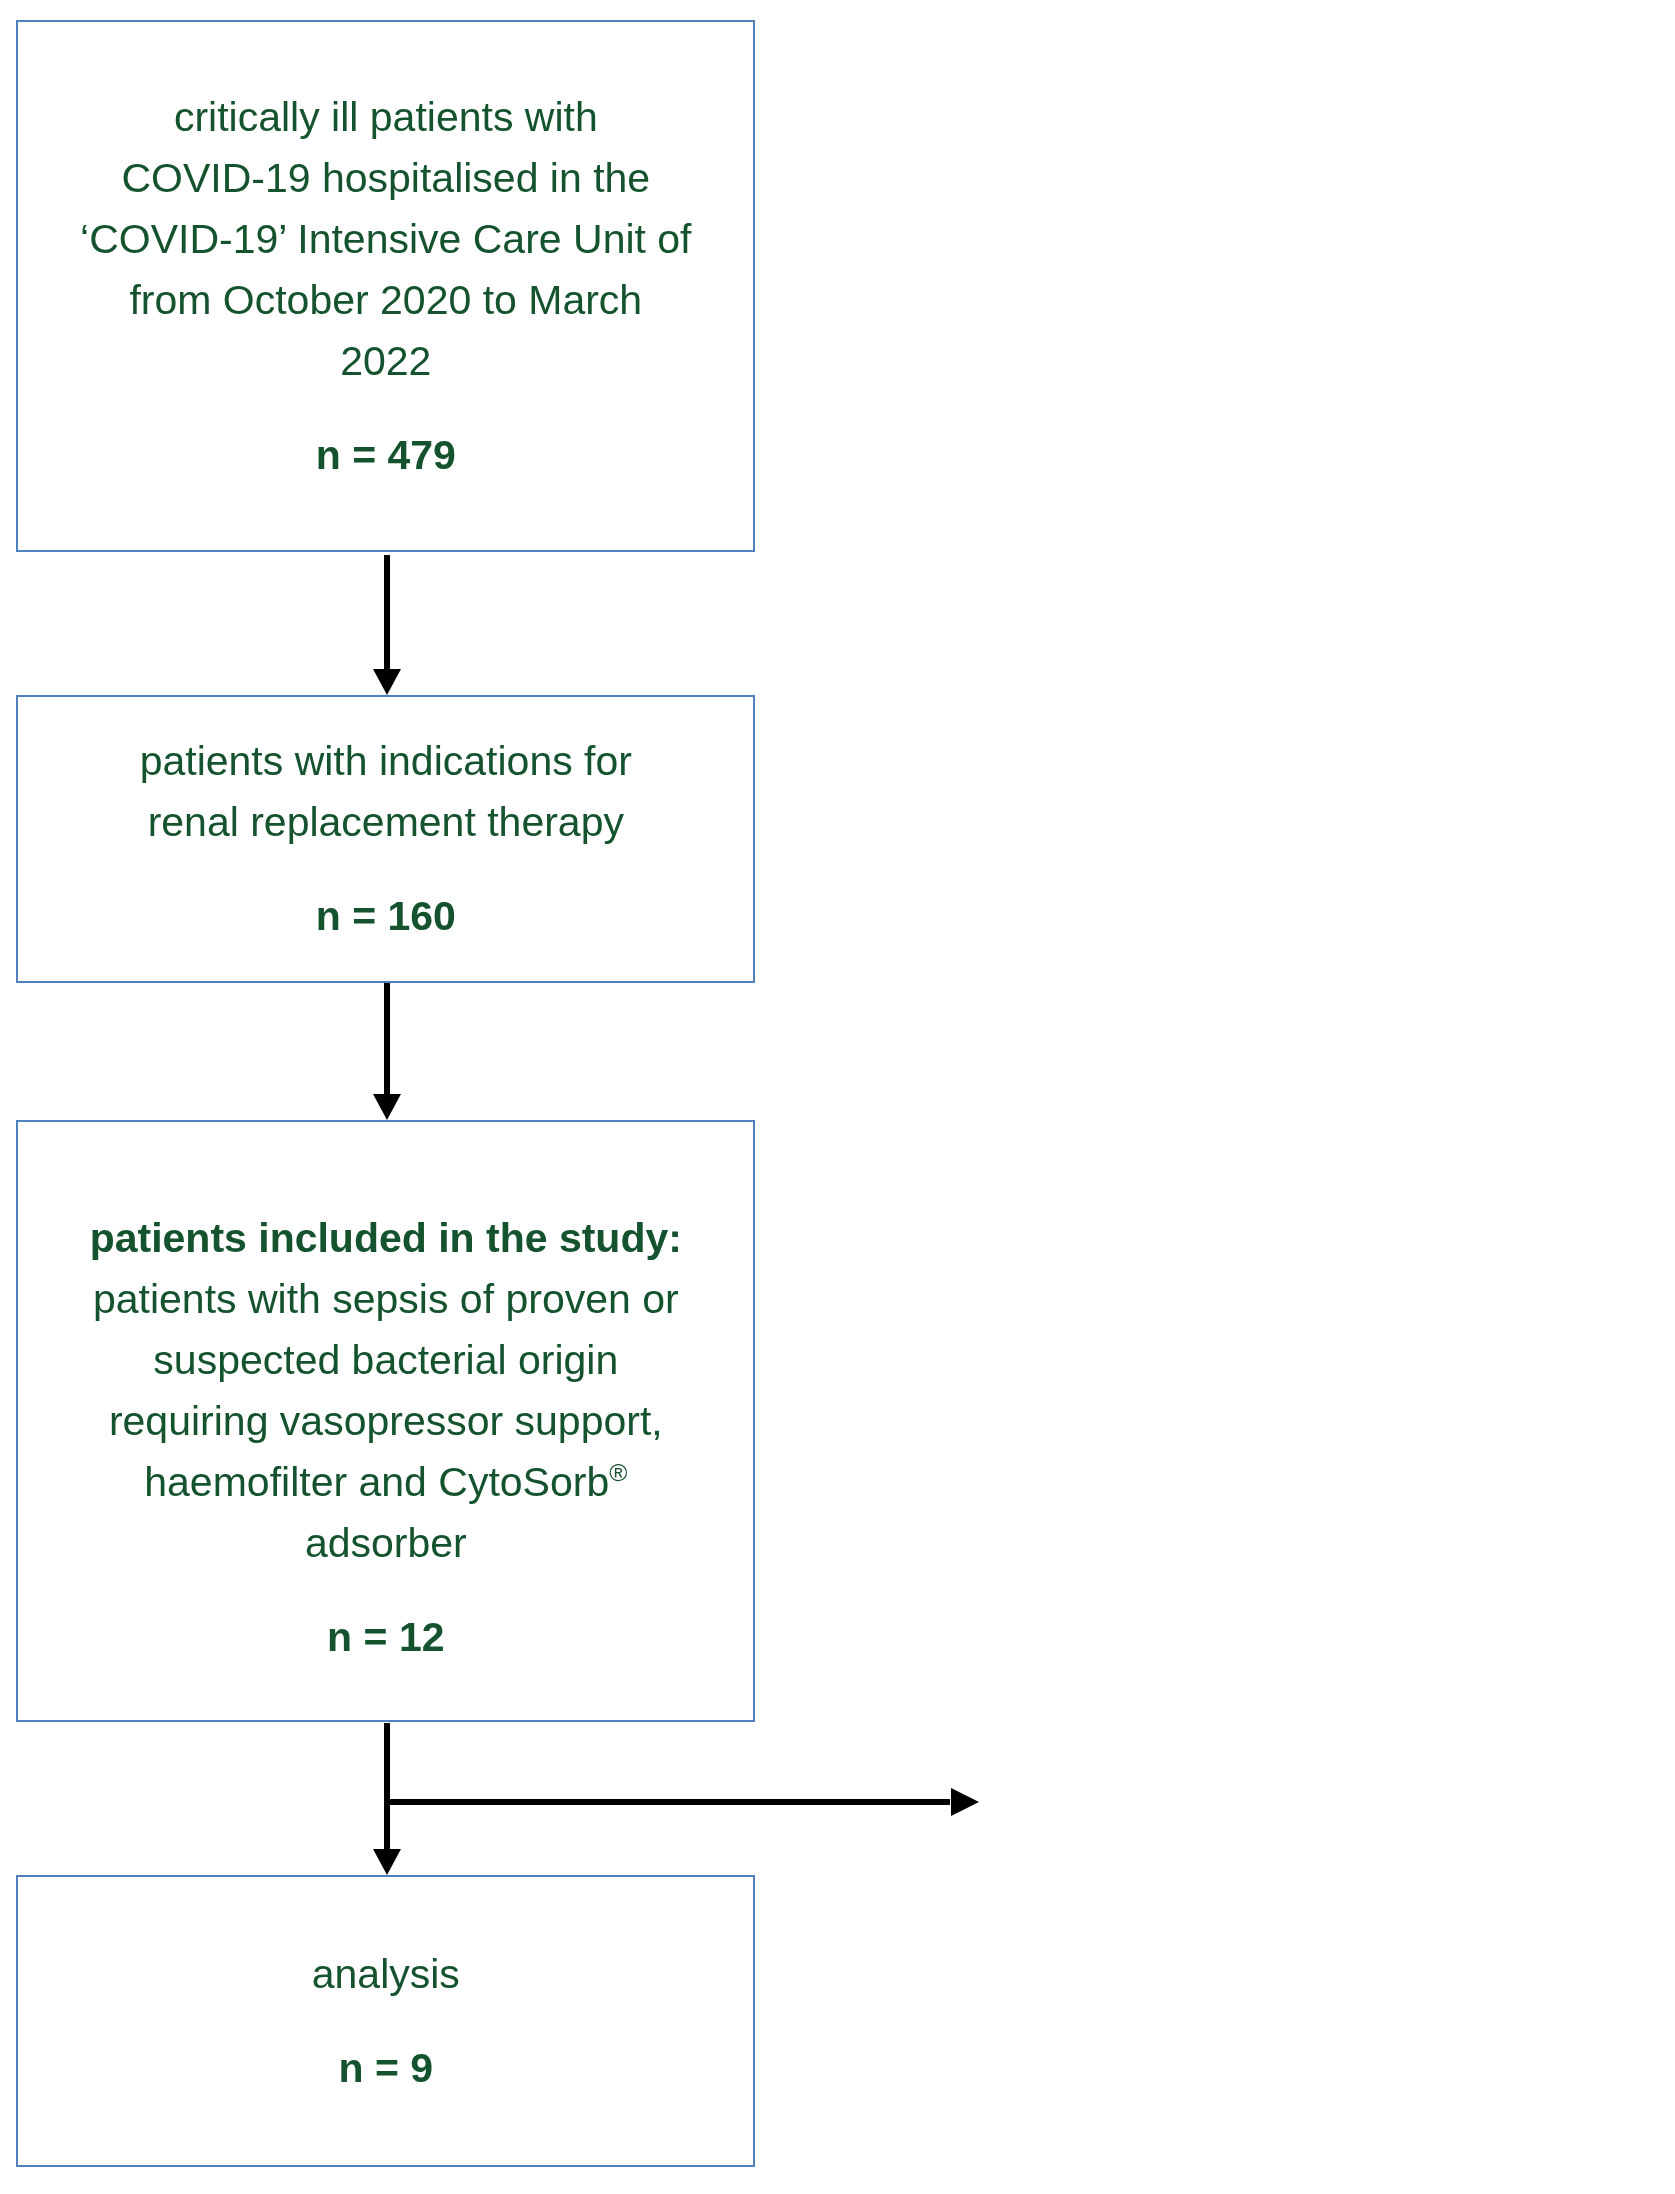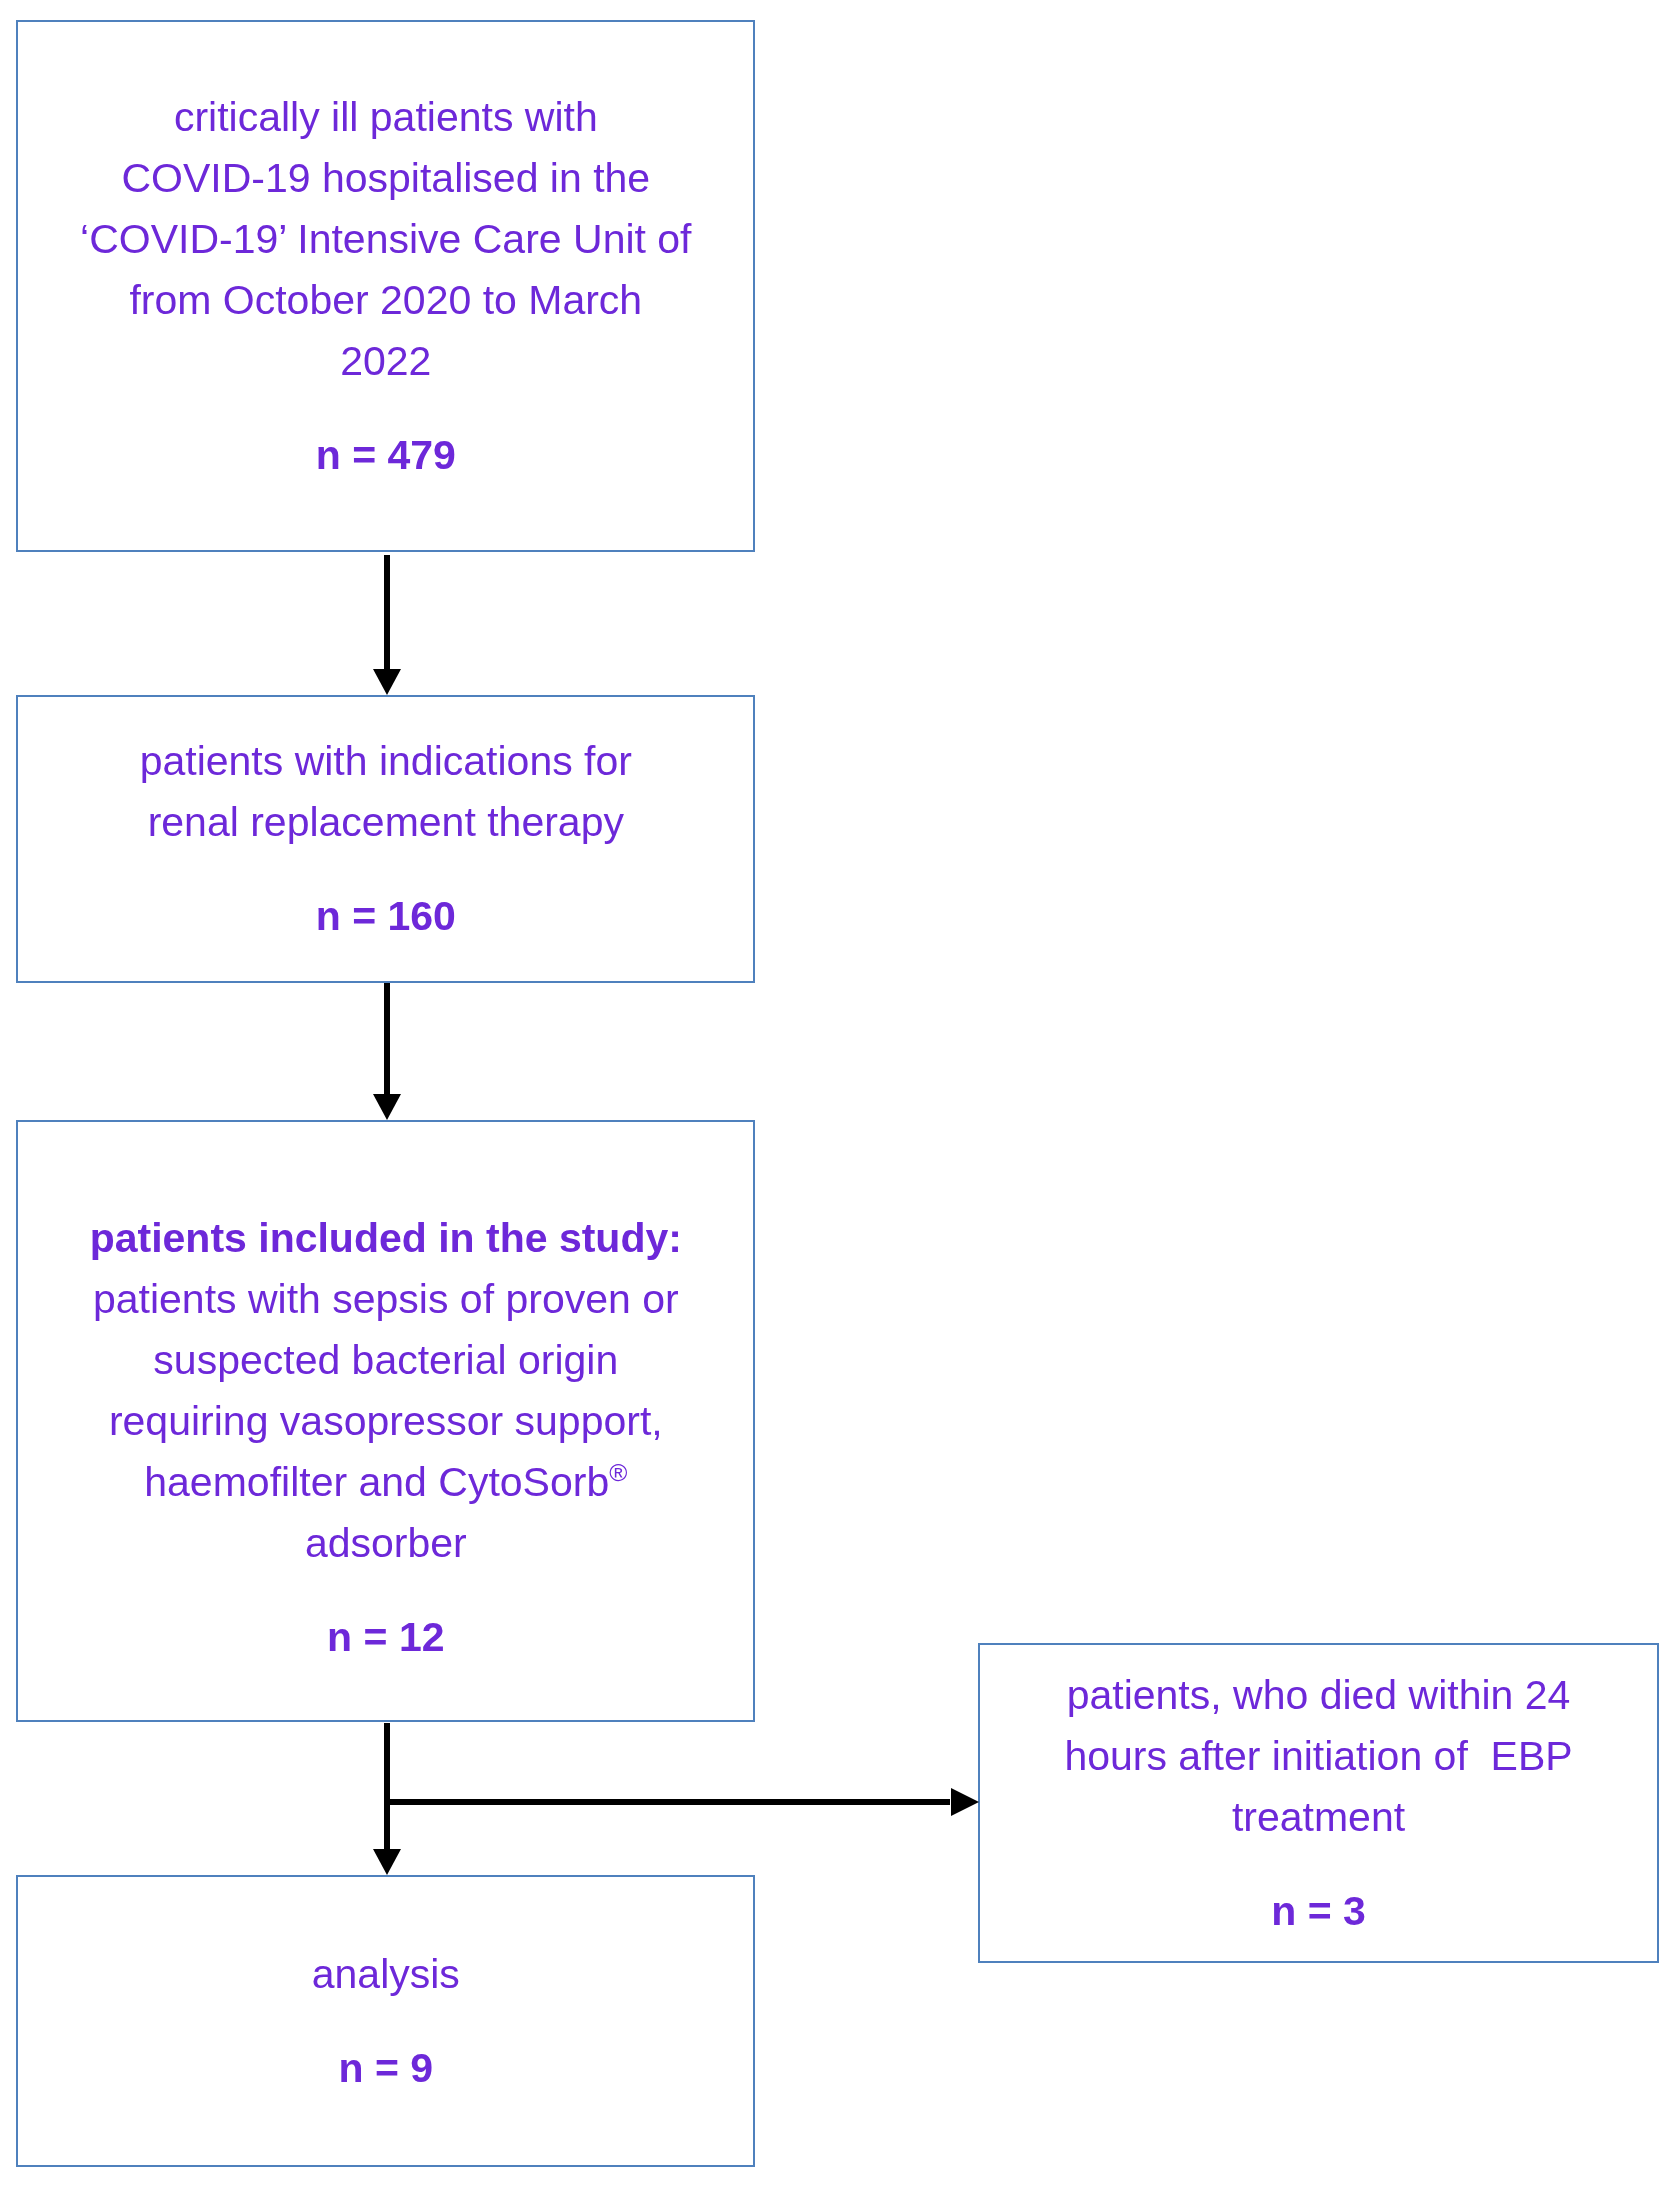--- a/index.html
+++ b/index.html
@@ -7,21 +7,21 @@
     padding: 0;
     background: #ffffff;
     font-family: "Liberation Sans", "DejaVu Sans", sans-serif;
   }
   .canvas {
     position: relative;
     width: 1676px;
     height: 2194px;
     background: #ffffff;
     overflow: hidden;
-    color: #6d28d9;
+    color: #14532d;
   }
   .box {
     position: absolute;
     box-sizing: border-box;
     border: 2.4px solid var(--border, #4f81bd);
     background: #ffffff;
     display: flex;
     flex-direction: column;
     justify-content: center;
     align-items: center;
@@ -89,26 +89,20 @@
   <div class="box" id="box-included">
       <div class="line bold"><span>patients included in the study:</span></div>
       <div class="line"><span>patients with sepsis of proven or</span></div>
       <div class="line"><span>suspected bacterial origin</span></div>
       <div class="line"><span>requiring vasopressor support,</span></div>
       <div class="line"><span>haemofilter and CytoSorb</span><span class="sup">®</span></div>
       <div class="line"><span>adsorber</span></div>
       <div class="line bold"><span>n = 12</span></div>
     </div>
 
-  <div class="box" id="box-died">
-      <div class="line"><span>patients, who died within 24</span></div>
-      <div class="line"><span>hours after initiation of  EBP</span></div>
-      <div class="line"><span>treatment</span></div>
-      <div class="line bold"><span>n = 3</span></div>
-    </div>
 
   <div class="box" id="box-analysed">
       <div class="line"><span>analysis</span></div>
       <div class="line bold"><span>n = 9</span></div>
     </div>
 
   <div class="stem-v" id="a1-stem"></div>
   <div class="head-down" id="a1-head"></div>
 
   <div class="stem-v" id="a2-stem"></div>

